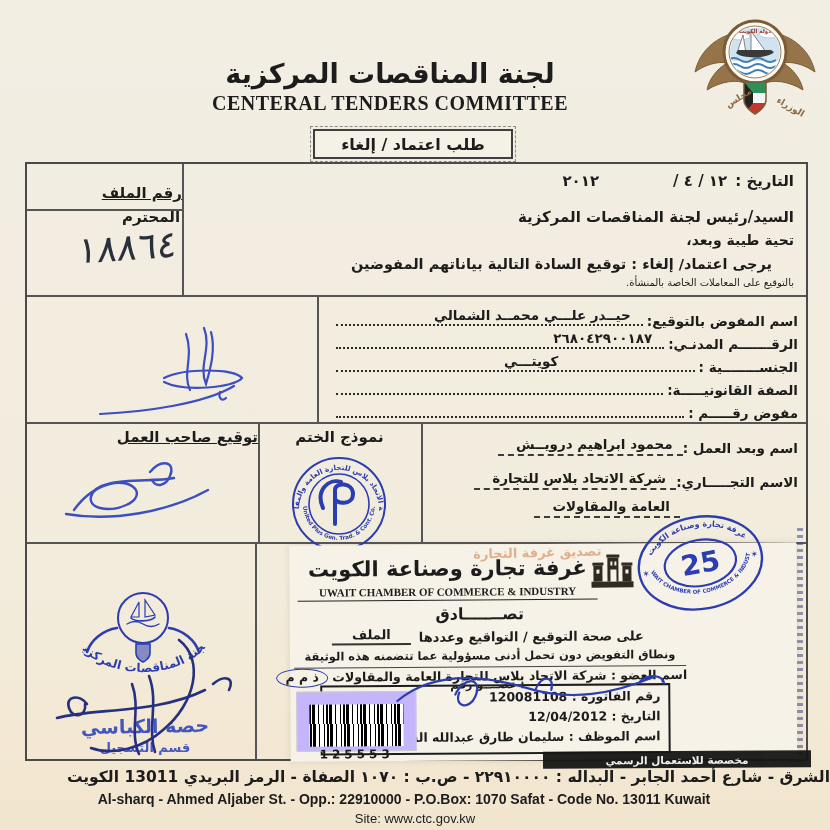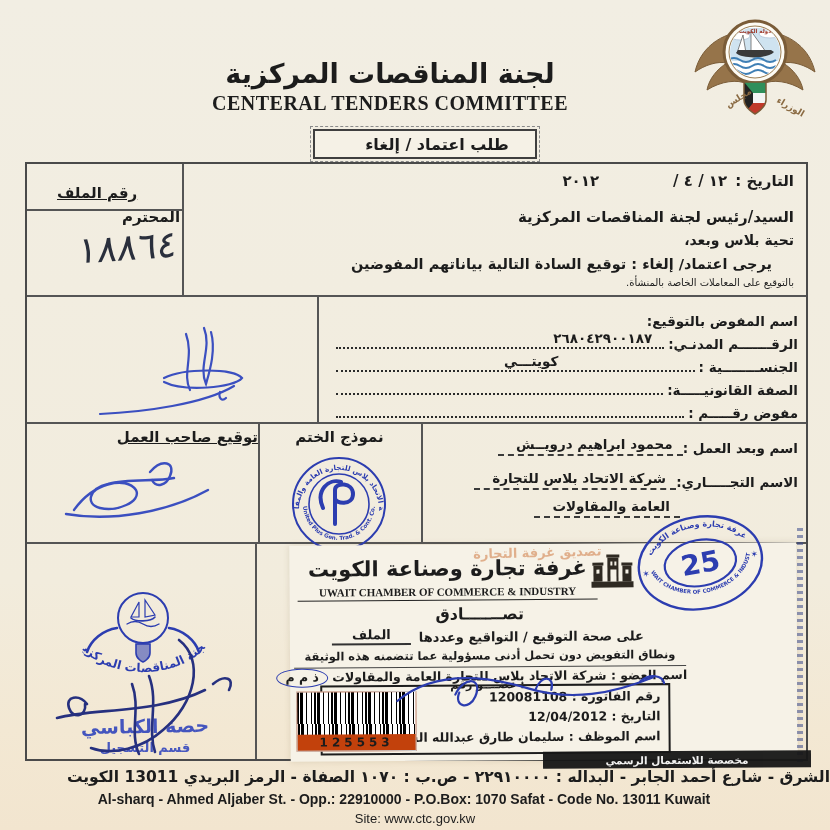--- a/index.html
+++ b/index.html
@@ -7,29 +7,29 @@
     background:linear-gradient(180deg,#f2eee3 0%,#f2ecdd 70%,#f3e8d3 88%,#f2e5cf 100%);
     font-family:"DejaVu Sans",sans-serif;color:#1c1c1c;}
   .abs{position:absolute;}
   .rtl{direction:rtl;unicode-bidi:embed;}
 
   
   .title-ar{left:175px;top:58px;width:430px;font-size:27px;font-weight:700;text-align:center;letter-spacing:0px;}
   .title-en{left:155px;top:92px;width:470px;font-size:20px;font-weight:700;text-align:center;
     font-family:"Liberation Serif",serif;letter-spacing:.5px;}
   .req-box{left:313px;top:129px;width:196px;height:26px;border:2px solid #3f3f3f;outline:1px dashed #8a8a8a;outline-offset:2px;
-    display:flex;align-items:center;justify-content:center;font-size:16px;font-weight:700;background:#f5f1e6;padding-left:24px;}
+    display:flex;align-items:center;justify-content:center;font-size:16px;font-weight:700;background:#f5f1e6;}
 
   
   .mainbox{left:25px;top:162px;width:779px;height:595px;border:2px solid #4a4a4a;}
   .hline{position:absolute;left:0;width:100%;border-top:2px solid #555;}
   .vline{position:absolute;border-left:2px solid #555;}
 
   
-  .fileno-label{left:30px;top:20px;width:125px;text-align:left;font-size:15px;font-weight:700;
+  .fileno-label{left:30px;top:20px;width:125px;text-align:right;font-size:15px;font-weight:700;
     text-decoration:underline;}
   .fileno-sep{left:0;top:45px;width:155px;border-top:2px solid #555;position:absolute;}
   .fileno-value{left:8px;top:62px;width:185px;font-size:37px;color:#2a2f3c;letter-spacing:5px;
     transform:rotate(-4deg) skewX(-8deg);text-align:center;z-index:3;}
   .daterow{right:12px;top:8px;display:flex;direction:rtl;gap:8px;font-size:15px;font-weight:700;}
   .daterow .gap{width:58px;}
   .addressee{right:12px;top:44px;font-size:15px;font-weight:700;}
   .honorific{left:95px;top:44px;font-size:15px;font-weight:700;}
   .greeting{right:12px;top:68px;font-size:14px;font-weight:700;}
   .reqline1{right:34px;top:92px;font-size:14.5px;font-weight:700;}
@@ -74,22 +74,22 @@
   .certifyline{left:8px;top:82px;width:380px;display:flex;direction:rtl;justify-content:center;gap:8px;
     font-size:13px;font-weight:700;position:absolute;align-items:flex-end;}
   .countval{border-bottom:2px solid #333;padding:0 20px 1px 20px;}
   .disclaimer{left:4px;top:104px;width:392px;text-align:center;font-size:11.5px;font-weight:700;position:absolute;
     border-bottom:1.5px solid #444;padding-bottom:4px;}
   .memberline{right:110px;top:124px;font-size:12.5px;font-weight:700;position:absolute;direction:rtl;white-space:nowrap;}
   .member-oval{border:1.5px solid #2c3db0;border-radius:50%;padding:0 8px 2px 8px;}
   .member-no{left:160px;top:134px;font-size:11px;font-weight:700;position:absolute;letter-spacing:1px;}
   .invbox{left:30px;top:140px;width:346px;height:66px;border:2px solid #1d1d1d;position:absolute;direction:rtl;}
   .invline{position:absolute;right:8px;font-size:12.5px;font-weight:700;white-space:nowrap;}
-  .barcode{left:6px;top:146px;width:120px;height:60px;background:#c2410c;position:absolute;z-index:5;
-    padding:0;box-sizing:border-box;border:1px solid #ccc;}
+  .barcode{left:6px;top:146px;width:120px;height:60px;background:#c4b5fd;position:absolute;z-index:5;
+    padding:12px;box-sizing:border-box;border:1px solid #ccc;}
   .bars{height:42px;background:repeating-linear-gradient(90deg,#000 0 2px,#fff 2px 3px,#000 3px 6px,#fff 6px 9px,
     #000 9px 10px,#fff 10px 14px,#000 14px 15px,#fff 15px 17px);}
   .barcode-num{text-align:center;font-size:12px;font-weight:700;letter-spacing:4px;margin-top:1px;}
   .edge-strip{left:797px;top:528px;width:6px;height:238px;opacity:.55;position:absolute;
     background:repeating-linear-gradient(180deg,#3a4a8c 0 3px,transparent 3px 7px);}
 
   
   .black-stamp{left:543px;top:751px;width:268px;height:17px;background:#161616;color:#f2f2f2;
     display:flex;align-items:center;justify-content:center;font-size:10.5px;font-weight:700;direction:rtl;
     letter-spacing:1px;transform:rotate(-.3deg);opacity:.95;position:absolute;}
@@ -161,38 +161,41 @@
     <div class="abs fileno-value">١٨٨٦٤</div>
 
     <div class="abs daterow">
       <span>التاريخ :</span>
       <span>١٢ / ٤ /</span>
       <span class="gap"></span>
       <span>٢٠١٢</span>
     </div>
     <div class="abs addressee rtl">السيد/رئيس لجنة المناقصات المركزية</div>
     <div class="abs honorific rtl">المحترم</div>
-    <div class="abs greeting rtl">تحية بلاس وبعد،</div>
+    <div class="abs greeting rtl">تحية طيبة وبعد،</div>
     <div class="abs reqline1 rtl">يرجى اعتماد/ إلغاء : توقيع السادة التالية بياناتهم المفوضين</div>
     <div class="abs reqline2 rtl">بالتوقيع على المعاملات الخاصة بالمنشأة.</div>
 
     <div class="abs" style="left:55px;top:158px;">
       <svg width="190" height="96" viewBox="0 0 190 96">
         <g stroke="#3b4fc0" stroke-width="2.2" fill="none" stroke-linecap="round">
           <path d="M122,6 C130,26 116,44 124,62 C128,48 134,28 129,10"></path>
           <path d="M104,12 C112,34 100,52 108,68"></path>
           <path d="M82,56 C102,46 152,46 160,56 C152,66 102,70 82,60"></path>
           <path d="M152,64 C122,82 62,90 18,92"></path>
           <path d="M138,70 C136,76 140,80 144,76"></path>
         </g>
       </svg>
     </div>
     <div class="fields">
       <div class="frow">
         <span class="lbl">اسم المفوض بالتوقيع:</span>
+        <span class="dotline">
+          <span class="dotval">حيــدر علـــي محمــد الشمالي</span>
+        </span>
       </div>
       <div class="frow">
         <span class="lbl">الرقـــــــم المدنـي:</span>
         <span class="dotline">
           <span class="dotval">٢٦٨٠٤٢٩٠٠١٨٧</span>
         </span>
       </div>
       <div class="frow">
         <span class="lbl">الجنســــــــية :</span>
         <span class="dotline">

